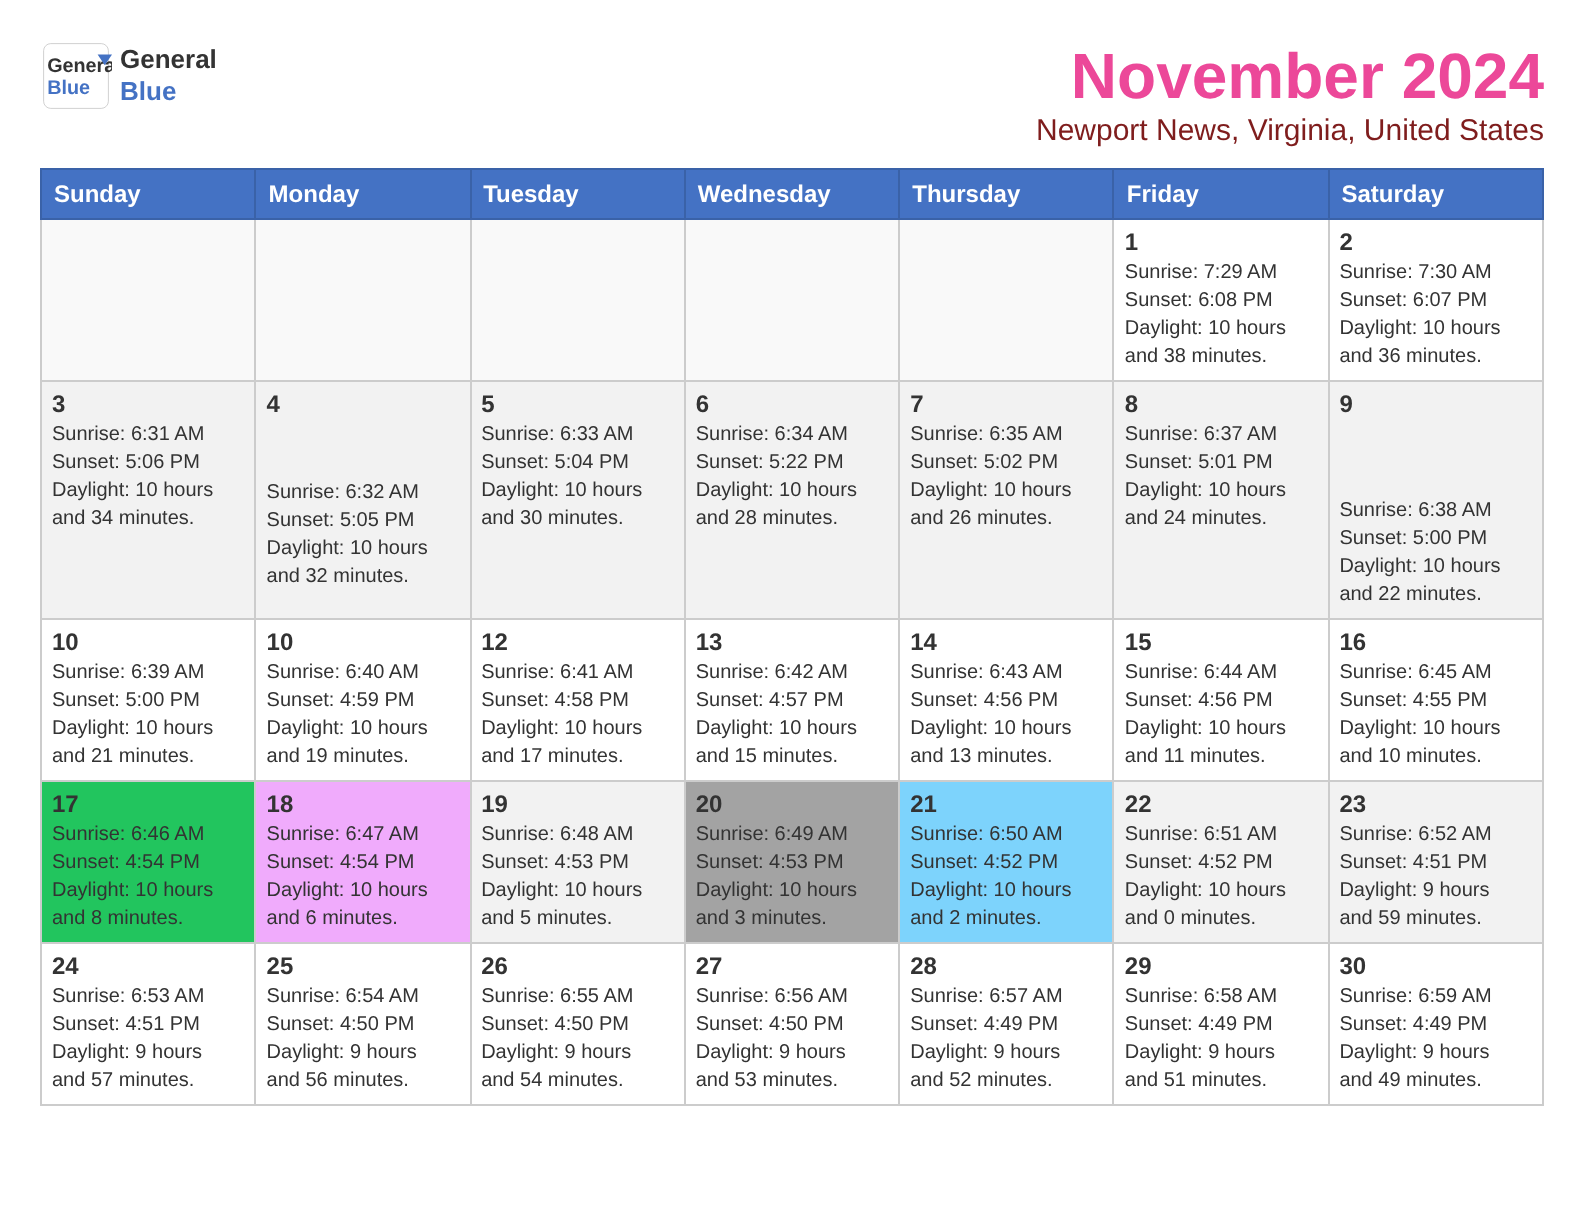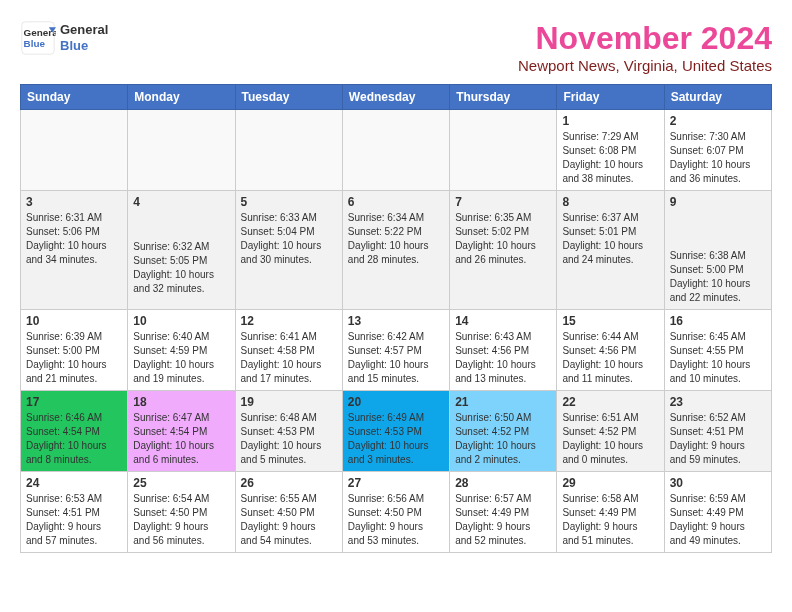--- a/index.html
+++ b/index.html
@@ -257,21 +257,21 @@
 Daylight: 10 hours
 and 6 minutes.</div>
         </td>
         <td style="background: rgb(242, 242, 242);">
           <span class="day-num">19</span>
           <div class="day-info" style="white-space: pre-line;">Sunrise: 6:48 AM
 Sunset: 4:53 PM
 Daylight: 10 hours
 and 5 minutes.</div>
         </td>
-        <td style="background: #0ea5e9;">
+        <td style="background: #a3a3a3;">
           <span class="day-num">20</span>
           <div class="day-info" style="white-space: pre-line;">Sunrise: 6:49 AM
 Sunset: 4:53 PM
 Daylight: 10 hours
 and 3 minutes.</div>
         </td>
         <td style="background: #7dd3fc;">
           <span class="day-num">21</span>
           <div class="day-info" style="white-space: pre-line;">Sunrise: 6:50 AM
 Sunset: 4:52 PM

